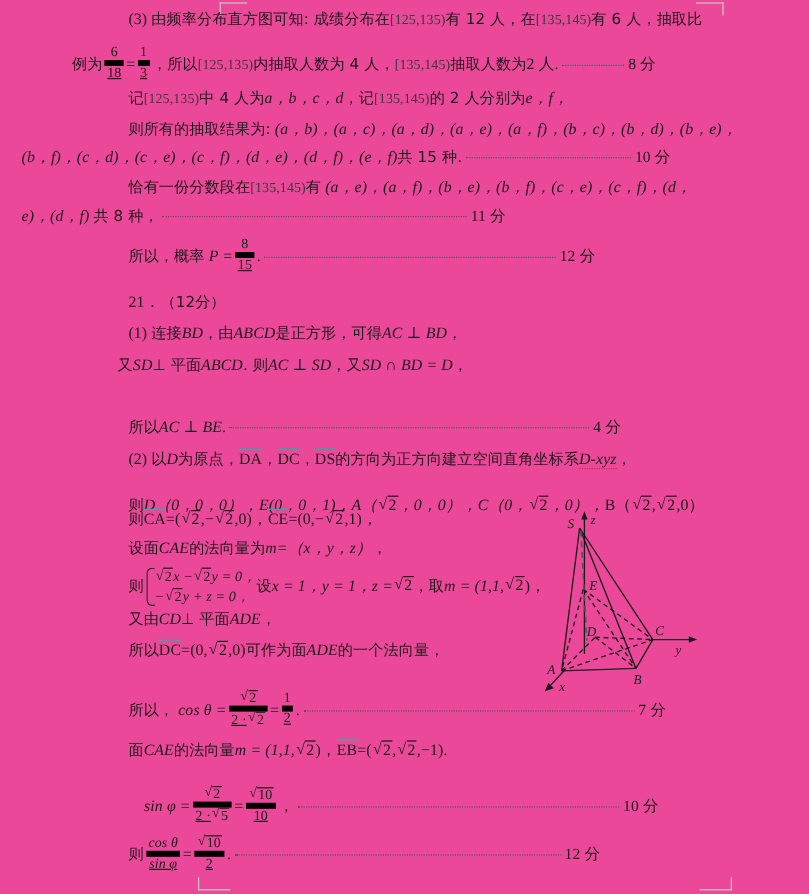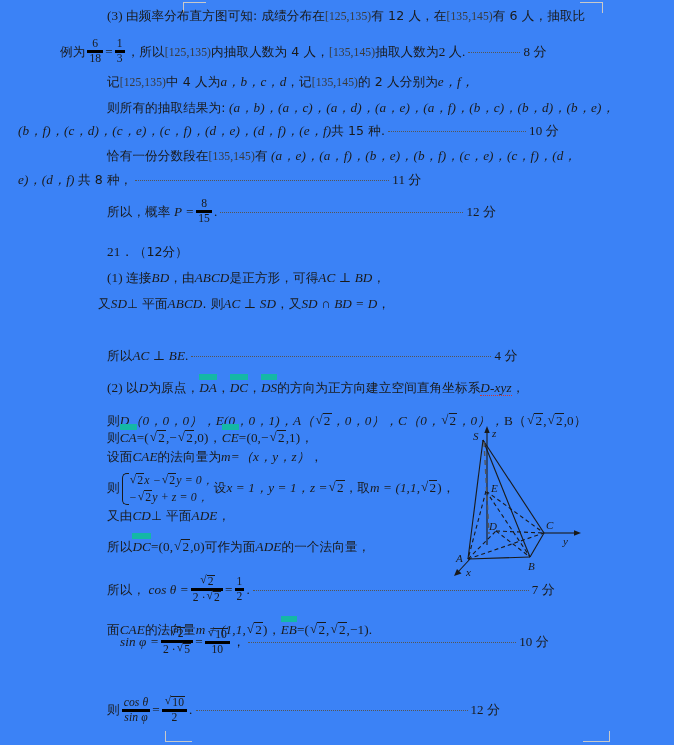--- a/index.html
+++ b/index.html
@@ -12,21 +12,21 @@
     height: 745px;
     position: relative;
     font-family: "Liberation Serif", "DejaVu Serif", serif;
     color: #1a1a1a;
     overflow: hidden;
   }
   .page {
     position: relative;
     width: 674px;
     height: 745px;
-    background: #3b82f6;
+    background: #ec4899;
   }
 
   
   .cropmark {
     position: absolute;
     border-color: #c9c9c9;
     border-style: solid;
     border-width: 0;
   }
   .cm-tl { left: 183px; top: 2px; width: 22px; height: 10px; border-left-width: 1px; border-top-width: 1px; }
@@ -60,21 +60,21 @@
   
   .frac {
     display: inline-block;
     vertical-align: -0.52em;
     text-align: center;
     font-size: 11.6px;
     line-height: 1.03;
     margin: 0 2px;
   }
   .frac .num { display: block; padding: 0 2px; }
-  .frac .den { display: block; border-top: 3px solid #000000; padding: 0 2px; }
+  .frac .den { display: block; border-top: 5px solid #000000; padding: 0 2px; text-decoration: underline; }
   .frac.tall { vertical-align: -0.60em; }
 
   
   .rad {
     display: inline-block;
     position: relative;
     padding-left: 0.56em;
     margin-left: 1px;
   }
   .rad::before {
@@ -87,23 +87,22 @@
   .rad > .bar {
     border-top: 1px solid #1a1a1a;
     padding: 0 1px 0 1px;
     display: inline-block;
     line-height: 1.05;
   }
 
   
   .vec {
     display: inline-block;
-    border-top: 6px solid #14b8a6;
+    border-top: 1px solid #14b8a6;
     padding-top: 1px;
-    font-style: italic;
     line-height: 1.05;
   }
 
   
   .leader {
     display: inline-block;
     border-bottom: 1px dotted #555;
     vertical-align: 3px;
     height: 6px;
     margin: 0 3px;
@@ -238,21 +237,21 @@
 
   <div class="line" style="left:107px; top:575px;">
     <span class="cn">所以，</span>
     <span class="mi">cos θ =</span><span class="frac tall"><span class="num"><span class="rad"><span class="bar">2</span></span></span><span class="den"><span>2 ·</span><span class="rad"><span class="bar">2</span></span></span></span><span class="mn">=</span><span class="frac"><span class="num">1</span><span class="den">2</span></span><span class="mn">.</span><span class="leader" style="width:276px;"></span><span class="score mn">7 分</span>
   </div>
 
   <div class="line" style="left:107px; top:616px;">
     <span class="cn">面</span><span class="mi">CAE</span><span class="cn">的法向量</span><span class="mi">m = (1,1,</span><span class="rad"><span class="bar">2</span></span><span class="mn">)，</span><span class="vec">EB</span><span class="mn">=(</span><span class="rad"><span class="bar">2</span></span><span class="mn">,</span><span class="rad"><span class="bar">2</span></span><span class="mn">,−1)</span><span class="mn">.</span>
   </div>
 
-  <div class="line" style="left:120px; top:627px;">
+  <div class="line" style="left:120px; top:655px;">
     <span class="mi">sin φ =</span><span class="frac tall"><span class="num"><span class="rad"><span class="bar">2</span></span></span><span class="den"><span>2 ·</span><span class="rad"><span class="bar">5</span></span></span></span><span class="mn">=</span><span class="frac tall"><span class="num"><span class="rad"><span class="bar">10</span></span></span><span class="den">10</span></span><span class="mn">，</span><span class="leader" style="width:268px;"></span><span class="score mn">10 分</span>
   </div>
 
   <div class="line" style="left:107px; top:696px;">
     <span class="cn">则</span><span class="frac tall"><span class="num mi">cos θ</span><span class="den mi">sin φ</span></span><span class="mn">=</span><span class="frac tall"><span class="num"><span class="rad"><span class="bar">10</span></span></span><span class="den">2</span></span><span class="mn">.</span><span class="leader" style="width:272px;"></span><span class="score mn">12 分</span>
   </div>
 
   <div class="fig">
     <svg width="182" height="158" viewBox="0 0 182 158" xmlns="http://www.w3.org/2000/svg">
       <g stroke="#1a1a1a" fill="none" stroke-width="1.1">

